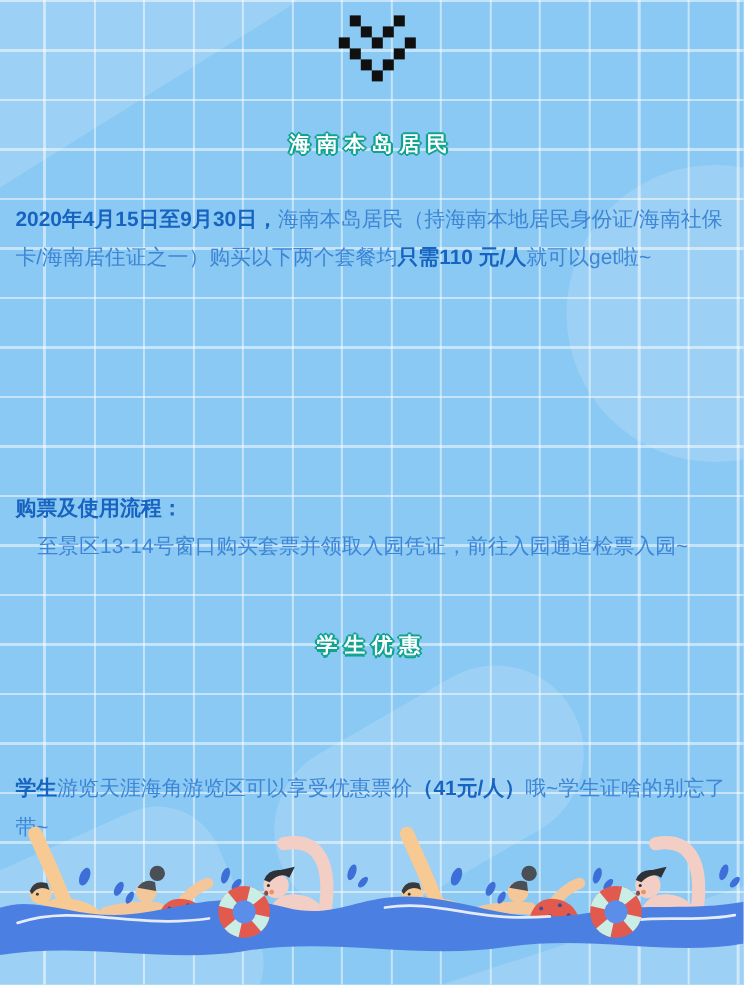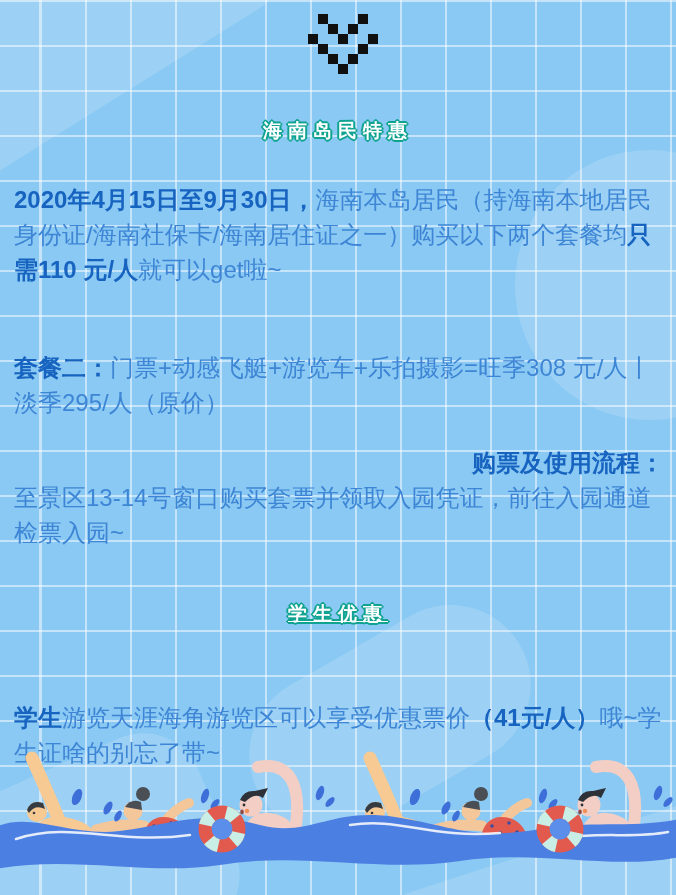--- a/index.html
+++ b/index.html
@@ -24,29 +24,29 @@
   .hb{position:absolute;width:10px;height:10px;background:#101010;}
 
   .pixel-title{
     position:absolute;width:100%;text-align:center;
     font-family:"DejaVu Sans Mono",monospace;font-weight:bold;font-size:19px;letter-spacing:6px;
     color:#ffffff;
     text-shadow:-2px 0 0 #0FA390,2px 0 0 #0FA390,0 -2px 0 #0FA390,0 2px 0 #0FA390,
                 -1px -1px 0 #0FA390,1px 1px 0 #0FA390,-1px 1px 0 #0FA390,1px -1px 0 #0FA390;
   }
   .t1{top:118px;}
-  .t2{top:601px;text-decoration:underline;}
+  .t2{top:574px;}
 
-  .para{position:absolute;left:14px;right:12px;font-size:24px;line-height:35px;color:#3E86D5;}
+  .para{position:absolute;left:14px;right:12px;font-size:19px;line-height:35px;color:#3E86D5;}
   .para .b{color:#1763C0;font-weight:bold;}
   .p1{top:182px;}
   .p2{top:282px;}
   .p3{top:350px;}
-  .ph{top:445px;text-align:right;}
-  .s1{top:480px;}
+  .ph{top:445px;}
+  .s1{top:480px;margin-left:20px;}
   .s2{top:516px;}
   .p7{top:666px;margin-top:34px;}
 
   .swim{position:absolute;left:0;top:745px;width:676px;height:150px;z-index:2;}
 </style>
 </head>
 <body>
 
 <div class="page">
   <div class="blob b1"></div>
@@ -65,26 +65,25 @@
         <div class="hb" style="left: 10px; top: 20px;"></div>
         <div class="hb" style="left: 40px; top: 20px;"></div>
         <div class="hb" style="left: 70px; top: 20px;"></div>
         <div class="hb" style="left: 20px; top: 30px;"></div>
         <div class="hb" style="left: 60px; top: 30px;"></div>
         <div class="hb" style="left: 30px; top: 40px;"></div>
         <div class="hb" style="left: 50px; top: 40px;"></div>
         <div class="hb" style="left: 40px; top: 50px;"></div>
       </div>
 
-    <div class="pixel-title t1">海南岛民特惠</div>
+    <div class="pixel-title t1">海南本岛居民</div>
 
     <div class="para p1"><span class="b">2020年4月15日至9月30日，</span><span>海南本岛居民（持海南本地居民身份证/海南社保卡/海南居住证之一）购买以下两个套餐均</span><span class="b">只需110 元/人</span><span>就可以get啦~</span></div>
 
 
-    <div class="para p3"><span class="b">套餐二：</span><span>门票+动感飞艇+游览车+乐拍摄影=旺季308 元/人丨淡季295/人（原价）</span></div>
 
     <div class="para ph"><span class="b">购票及使用流程：</span></div>
 
     <div class="para s1">至景区13-14号窗口购买套票并领取入园凭证，前往入园通道检票入园~</div>
 
     <div class="pixel-title t2">学生优惠</div>
 
     <div class="para p7"><span class="b">学生</span><span>游览天涯海角游览区可以享受优惠票价</span><span class="b">（41元/人）</span><span>哦~学生证啥的别忘了带~</span></div>
   </div>
 

